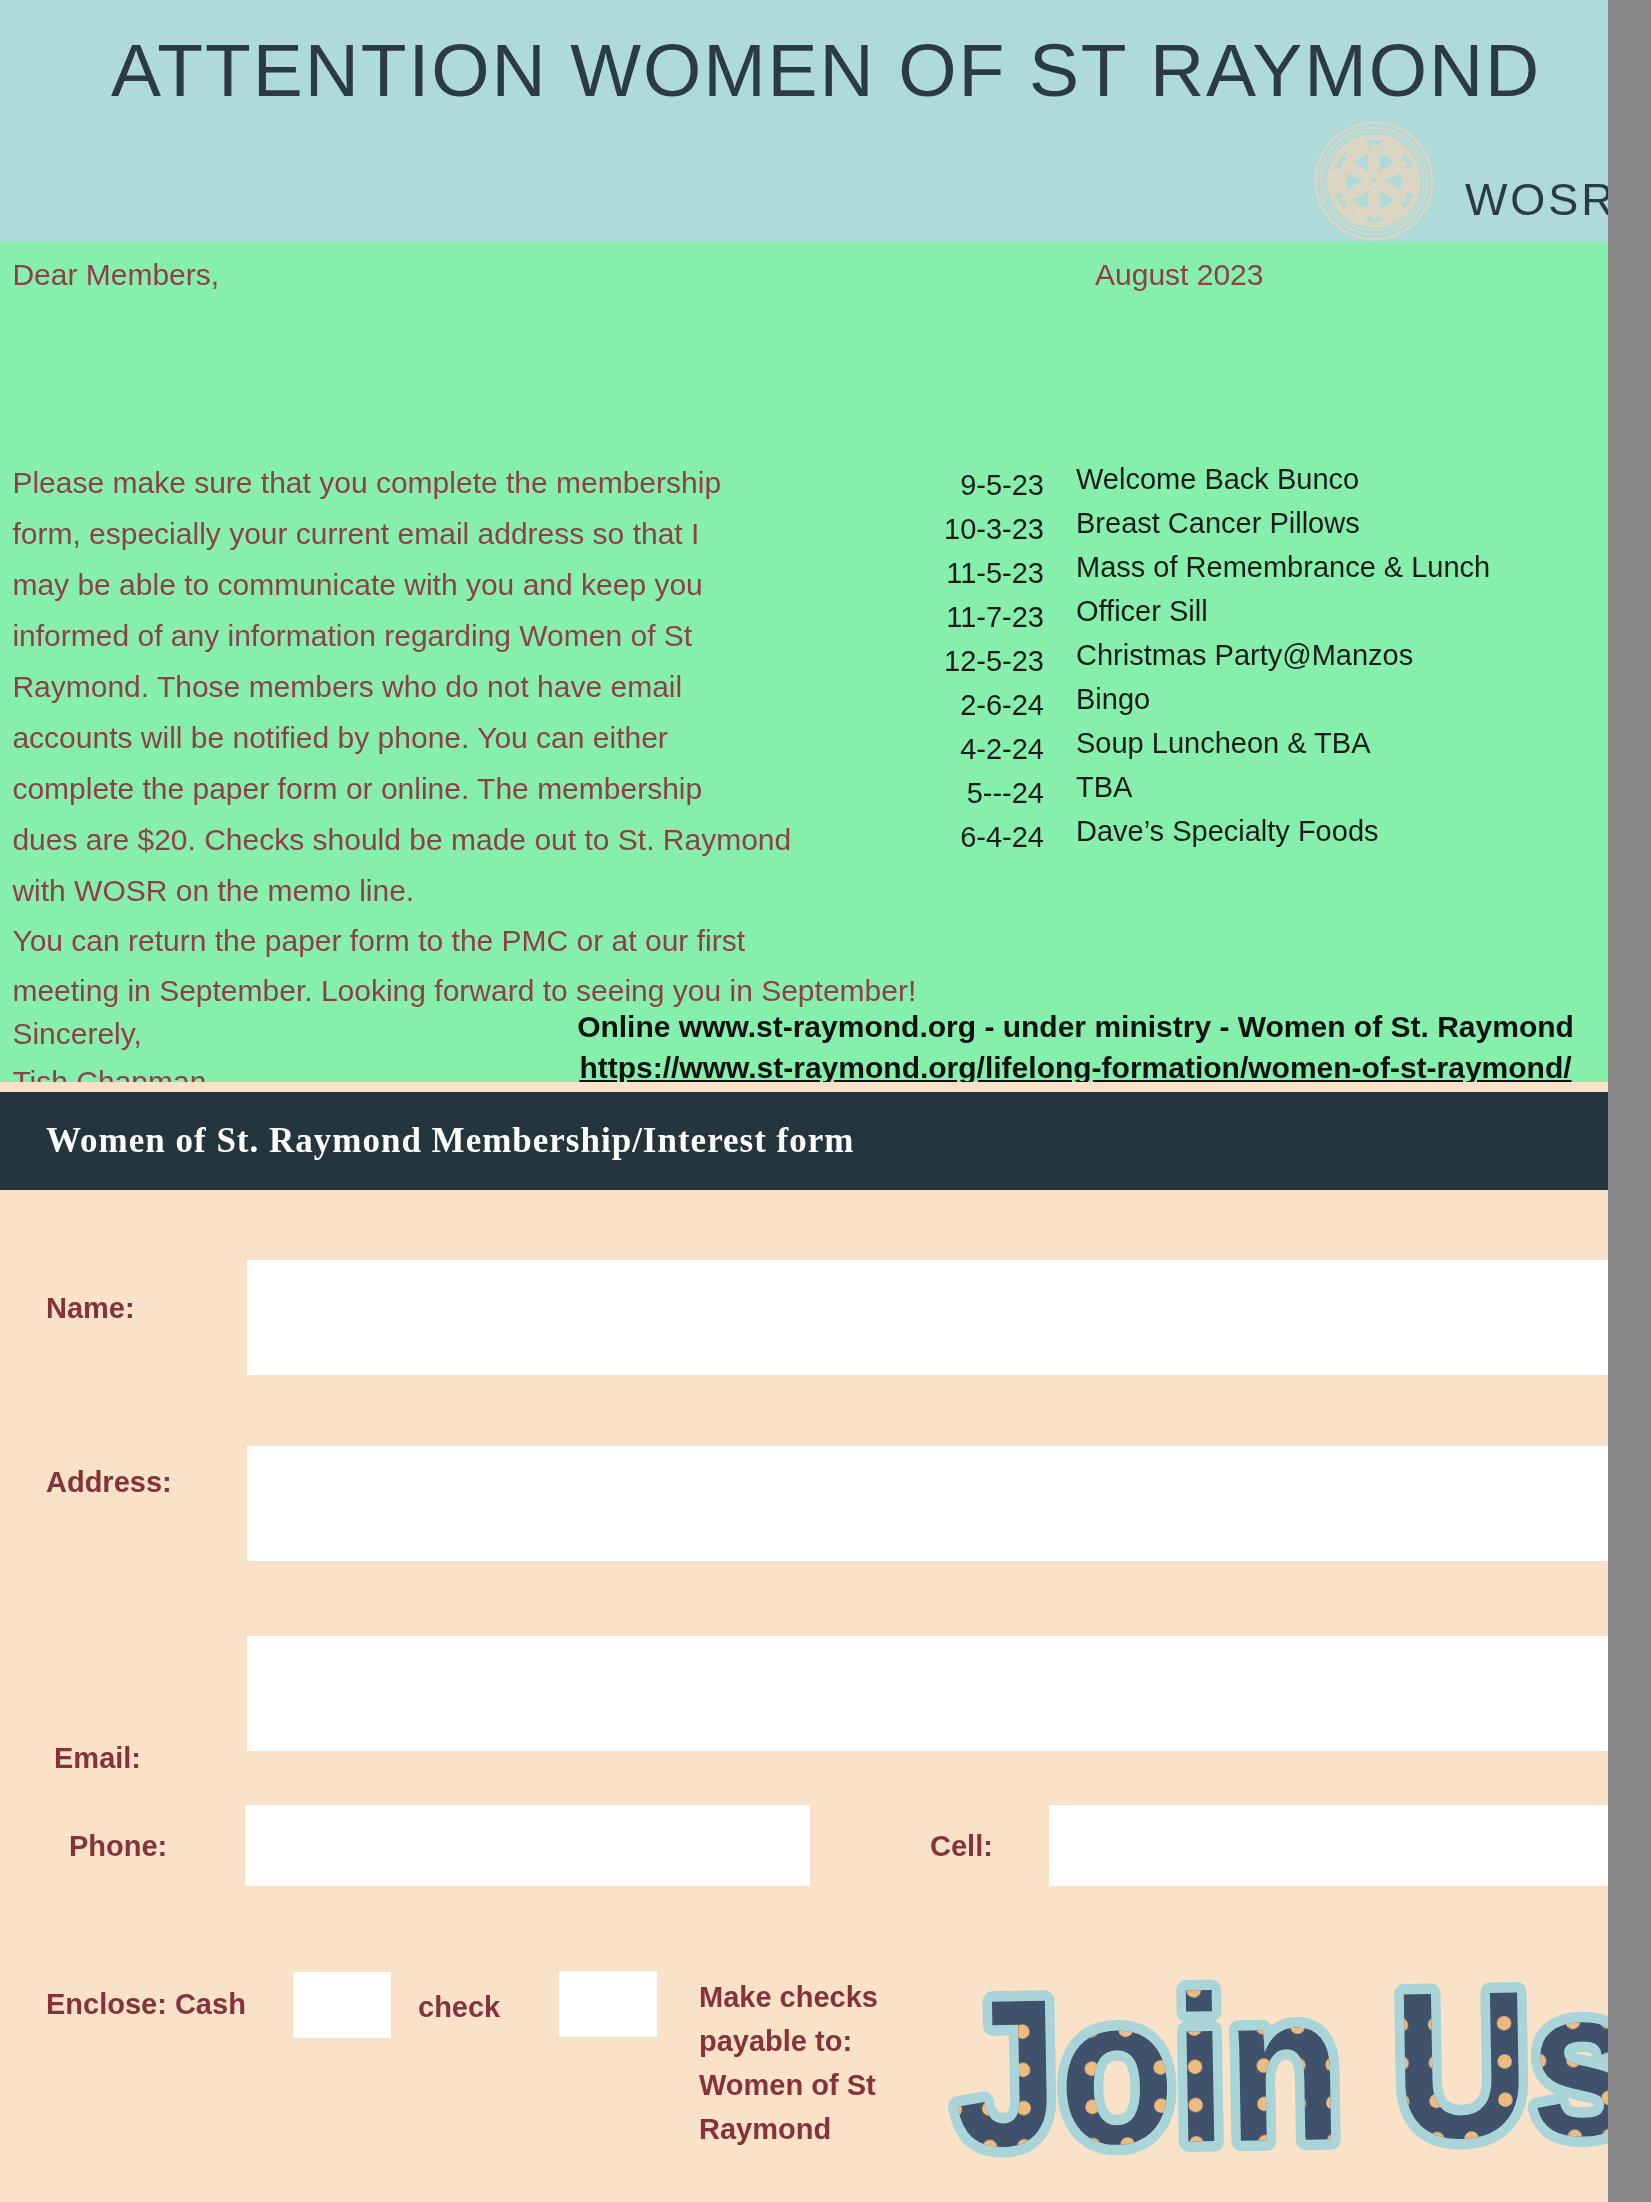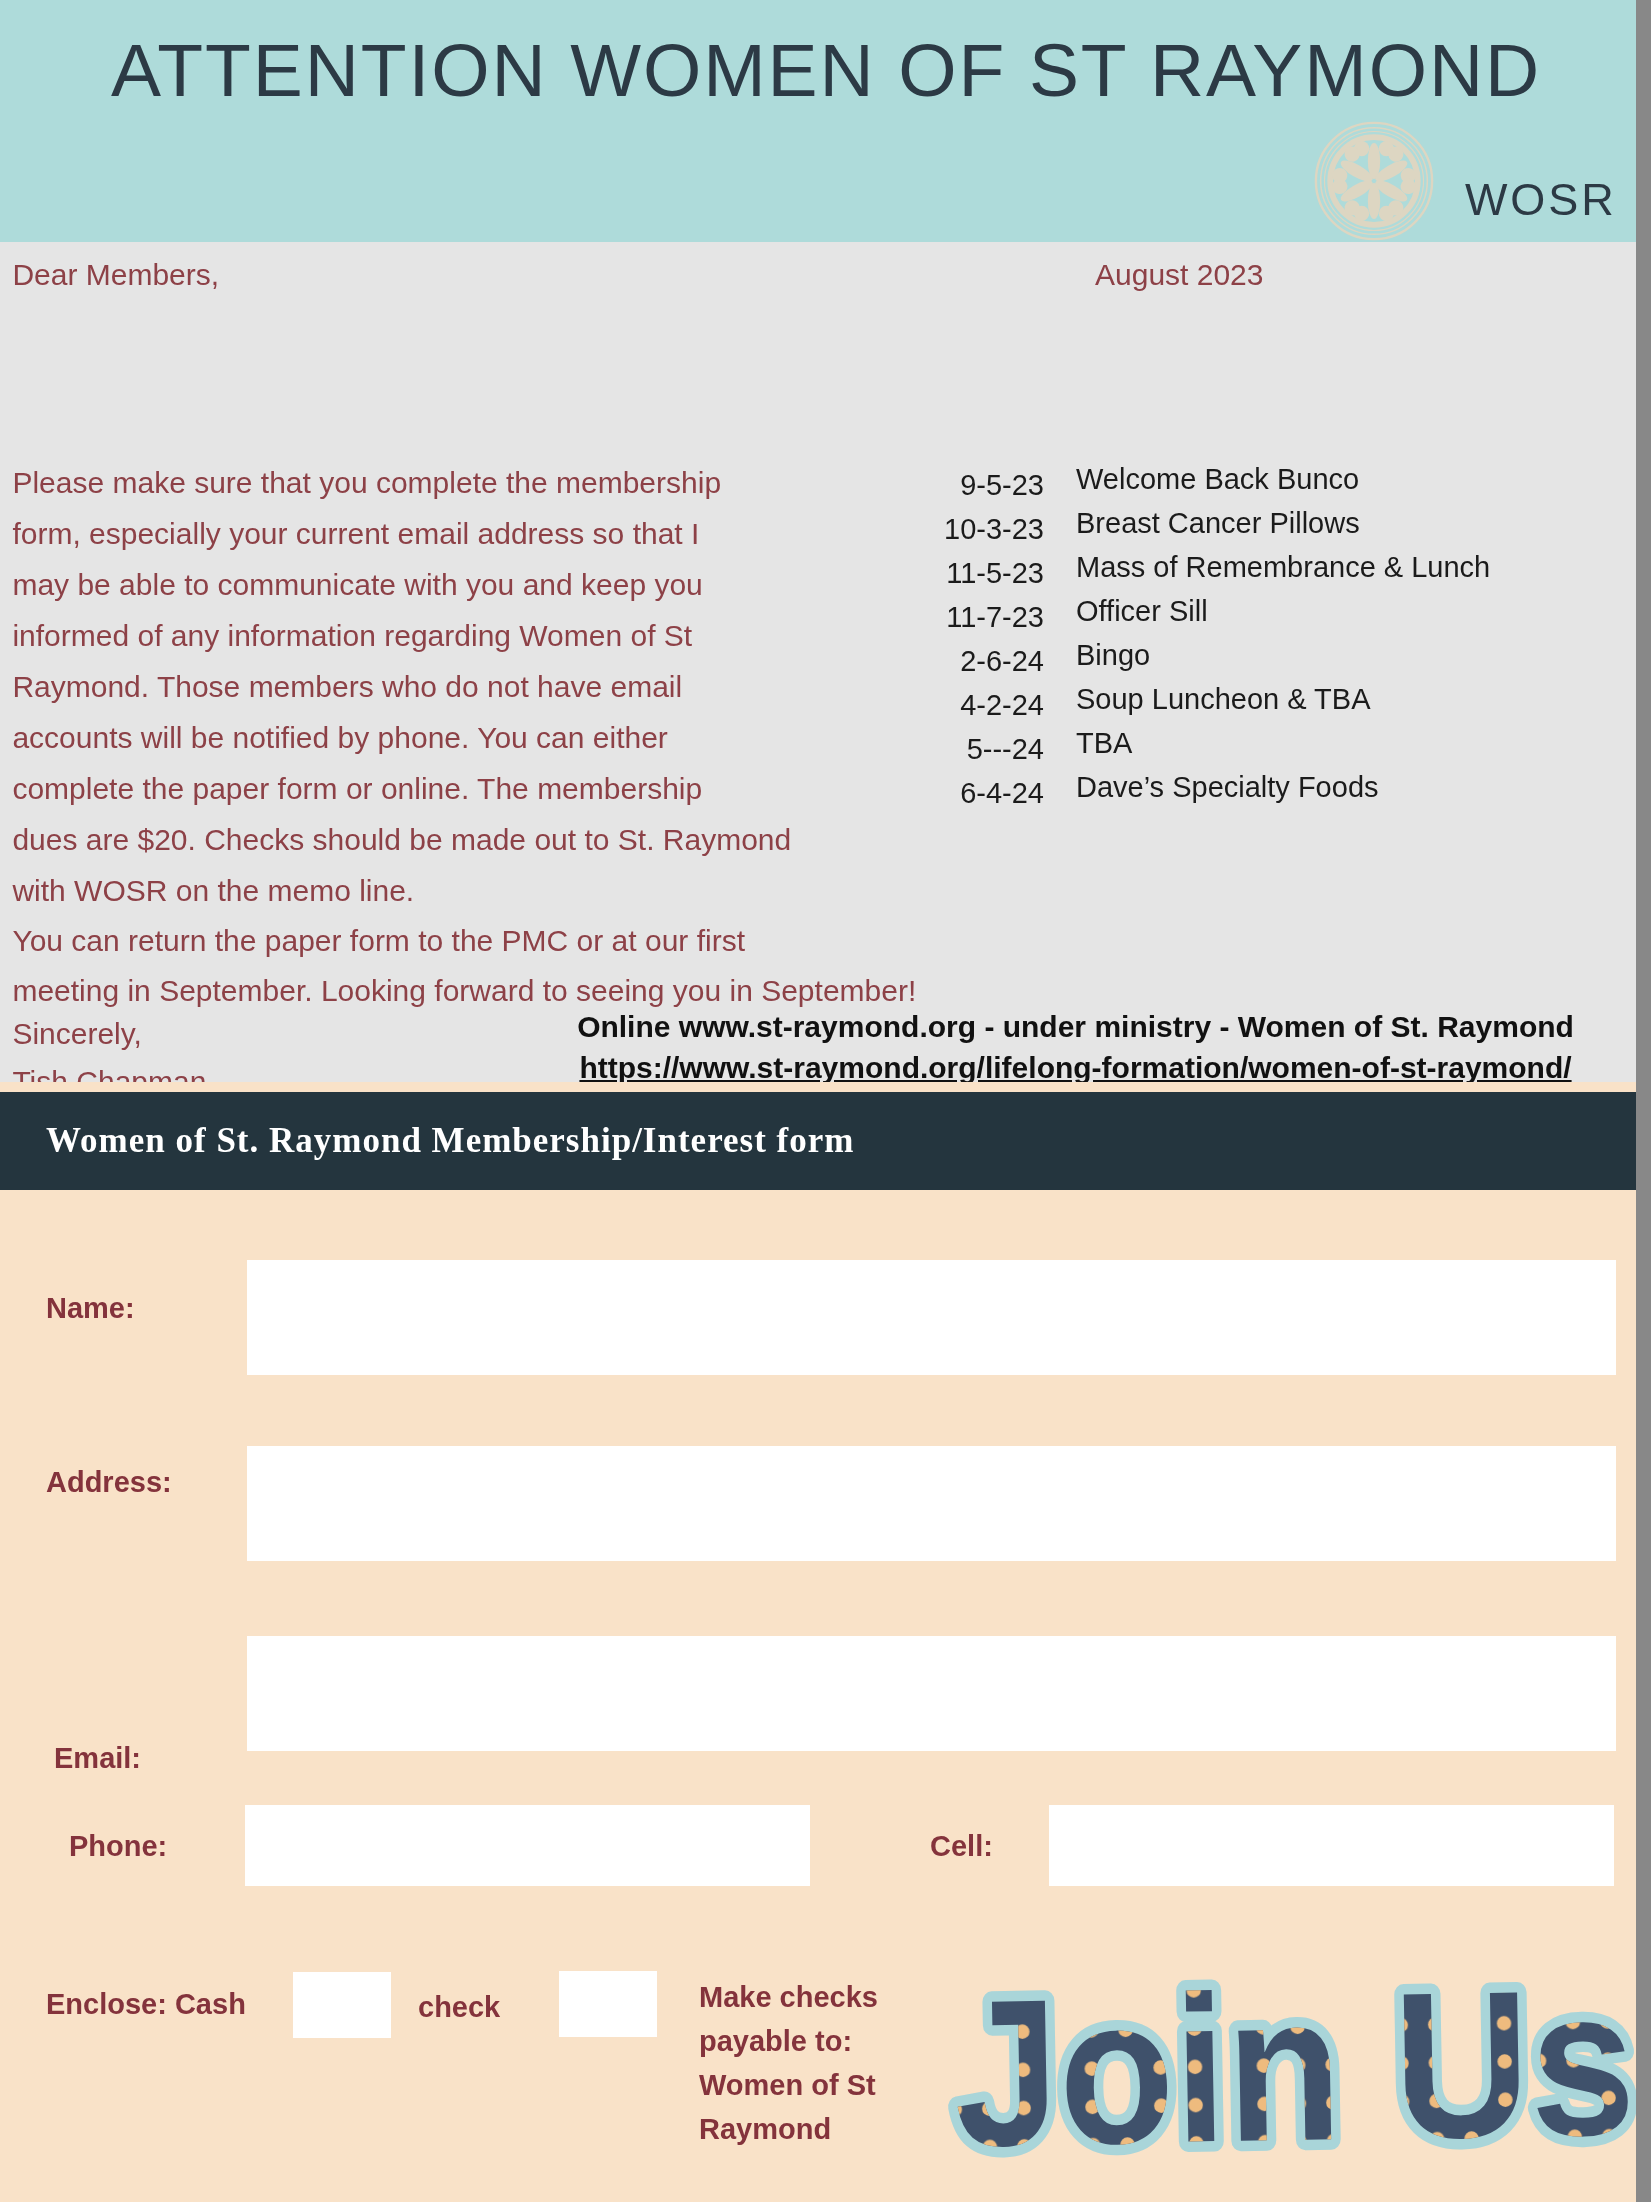--- a/index.html
+++ b/index.html
@@ -2,22 +2,22 @@
 <html style="--header_bg: #aedbda; --header_text: #2c3a45; --maroon: #8d4147; --maroon_bold: #84333c; --schedule_text: #1b1b1b; --link_black: #111111; --bar_bg: #24353e; --bar_text: #ffffff; --peach_bg: #f9e2c8; --field_bg: #ffffff; --logo_beige: #ddd6c2; --join_navy: #3f516b; --join_outline: #a9d5d9; --join_dots: #eebb7e;"><head>
 <meta charset="utf-8">
 <style>
   :root{
     --header_bg:#aedbda; --header_text:#2c3a45; --maroon:#8d4147; --maroon_bold:#84333c;
     --schedule_text:#1b1b1b; --link_black:#111111; --bar_bg:#24353e; --bar_text:#ffffff;
     --peach_bg:#f9e2c8; --field_bg:#ffffff; --logo_beige:#ddd6c2;
     --join_navy:#3f516b; --join_outline:#a9d5d9; --join_dots:#eebb7e;
   }
   html,body{margin:0;padding:0;background:#888;}
-  .page{position:relative;width:1608px;height:2202px;background:#e5e5e5;overflow:hidden;
-        font-family:"Liberation Sans",sans-serif;padding-left:28px;}
+  .page{position:relative;width:1608px;height:2202px;background:#86efac;overflow:hidden;
+        font-family:"Liberation Sans",sans-serif;}
   
   .header{position:absolute;left:0;top:0;width:1652px;height:242px;background:var(--header_bg);}
   .header-title{position:absolute;left:0;top:27px;width:1652px;text-align:center;
         font-size:75px;letter-spacing:1.9px;color:var(--header_text);font-weight:400;}
   .logo{position:absolute;left:1314px;top:121px;}
   .wosr{position:absolute;left:1465px;top:174px;font-size:45px;letter-spacing:2.9px;
         color:var(--header_text);}
   
   .mar{color:var(--maroon);font-size:30px;line-height:50px;white-space:pre-line;}
   .salutation{position:absolute;left:12.4px;top:256px;line-height:38px;}
@@ -123,20 +123,24 @@
       <div class="sched-row">
         <span class="sched-date">11-5-23</span>
         <span class="sched-label">Mass of Remembrance &amp; Lunch</span>
       </div>
 
       <div class="sched-row">
         <span class="sched-date">11-7-23</span>
         <span class="sched-label">Officer Sill</span>
       </div>
 
+      <div class="sched-row">
+        <span class="sched-date">12-5-23</span>
+        <span class="sched-label">Christmas Party@Manzos</span>
+      </div>
 
       <div class="sched-row">
         <span class="sched-date">2-6-24</span>
         <span class="sched-label">Bingo</span>
       </div>
 
 
       <div class="sched-row">
         <span class="sched-date">4-2-24</span>
         <span class="sched-label">Soup Luncheon &amp; TBA</span>

